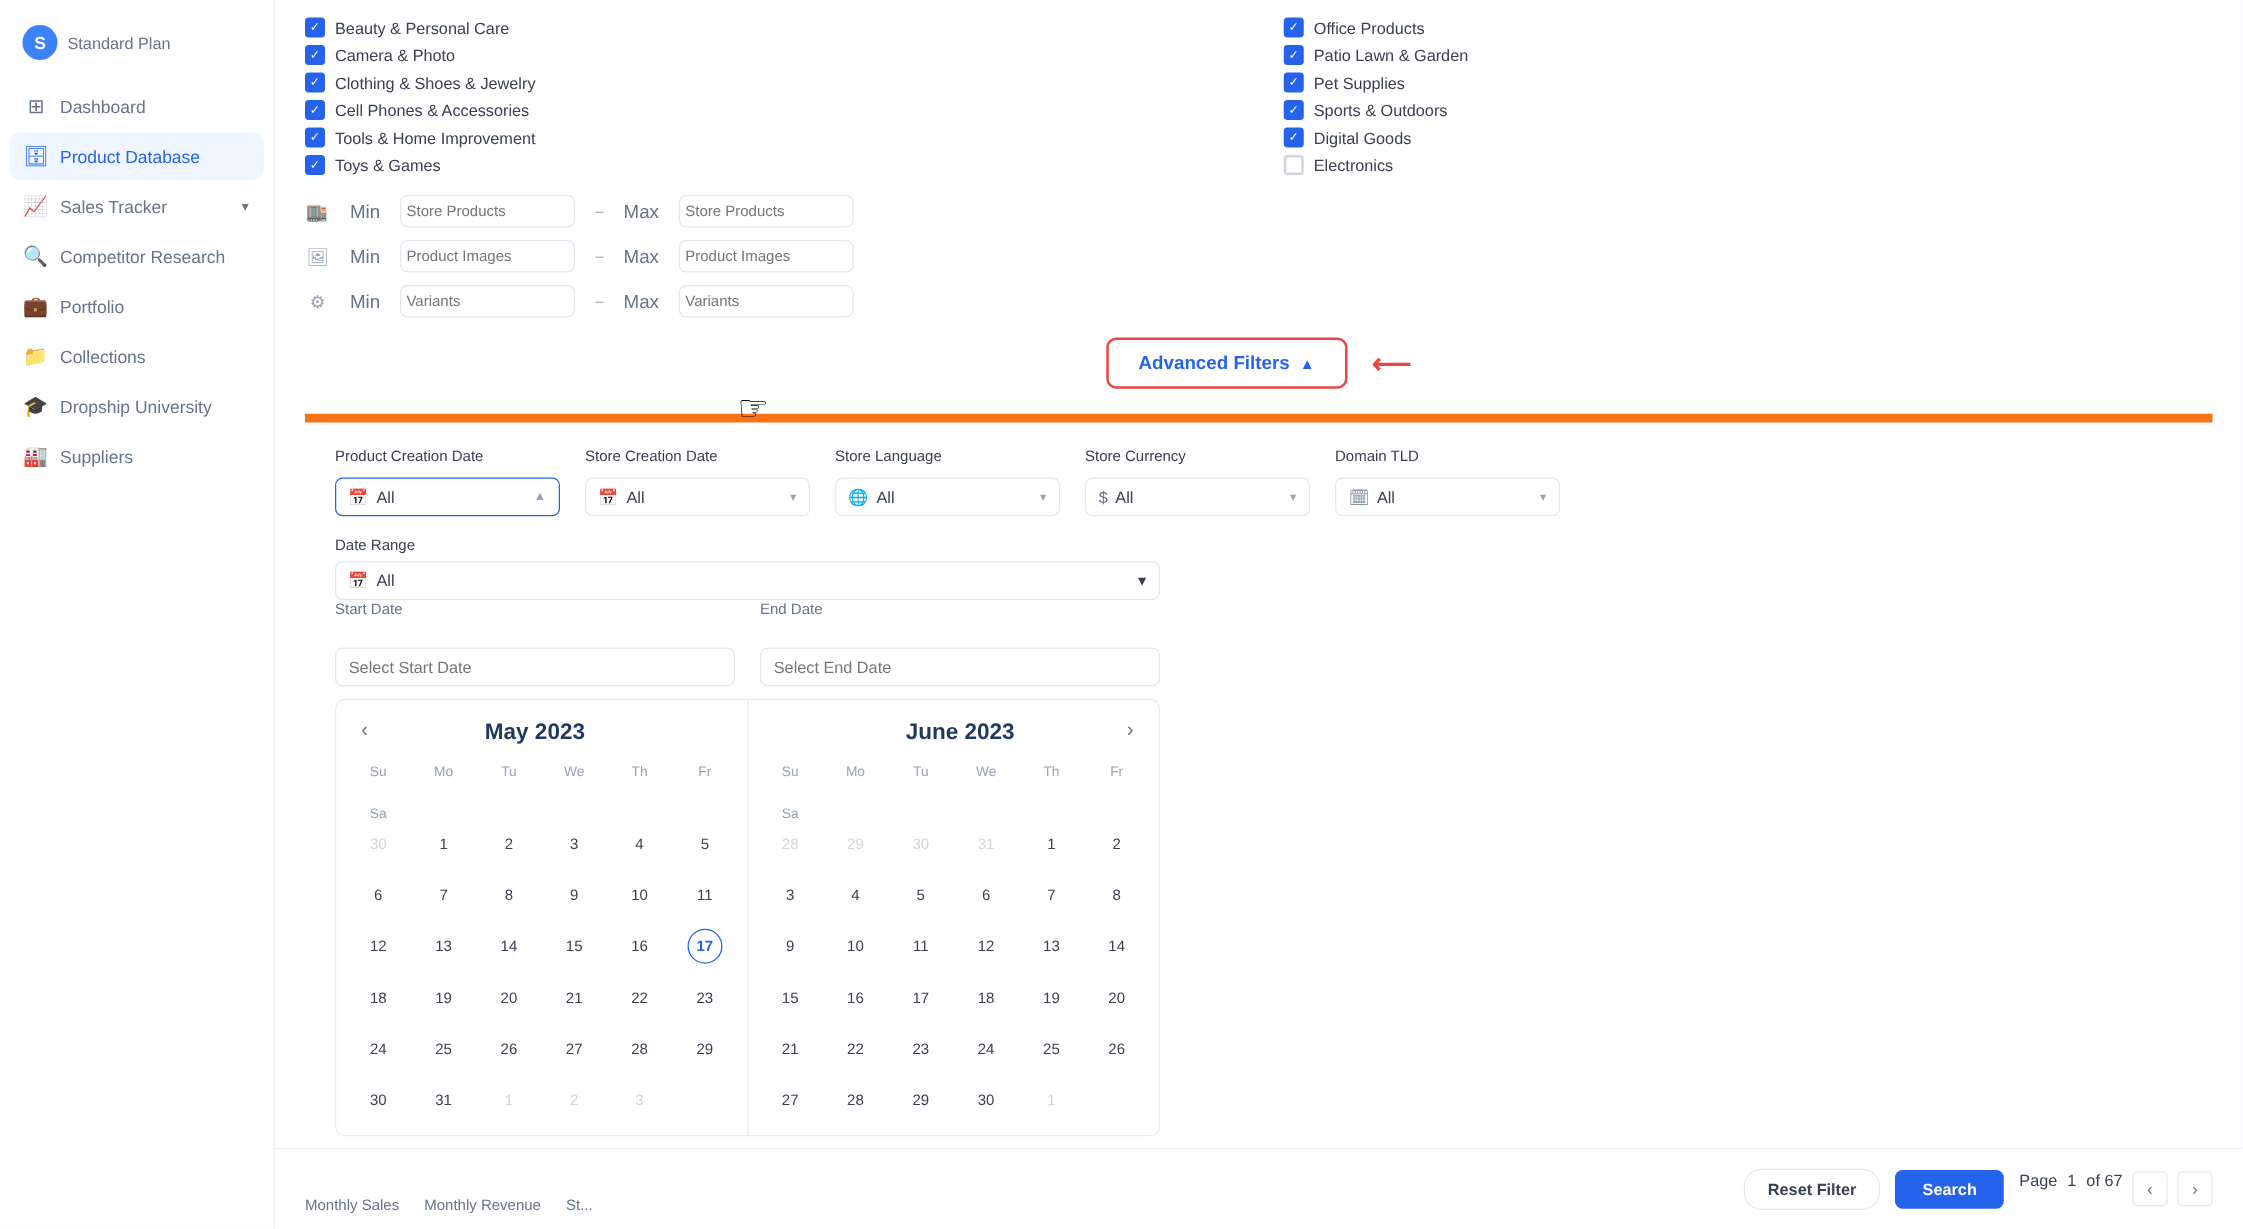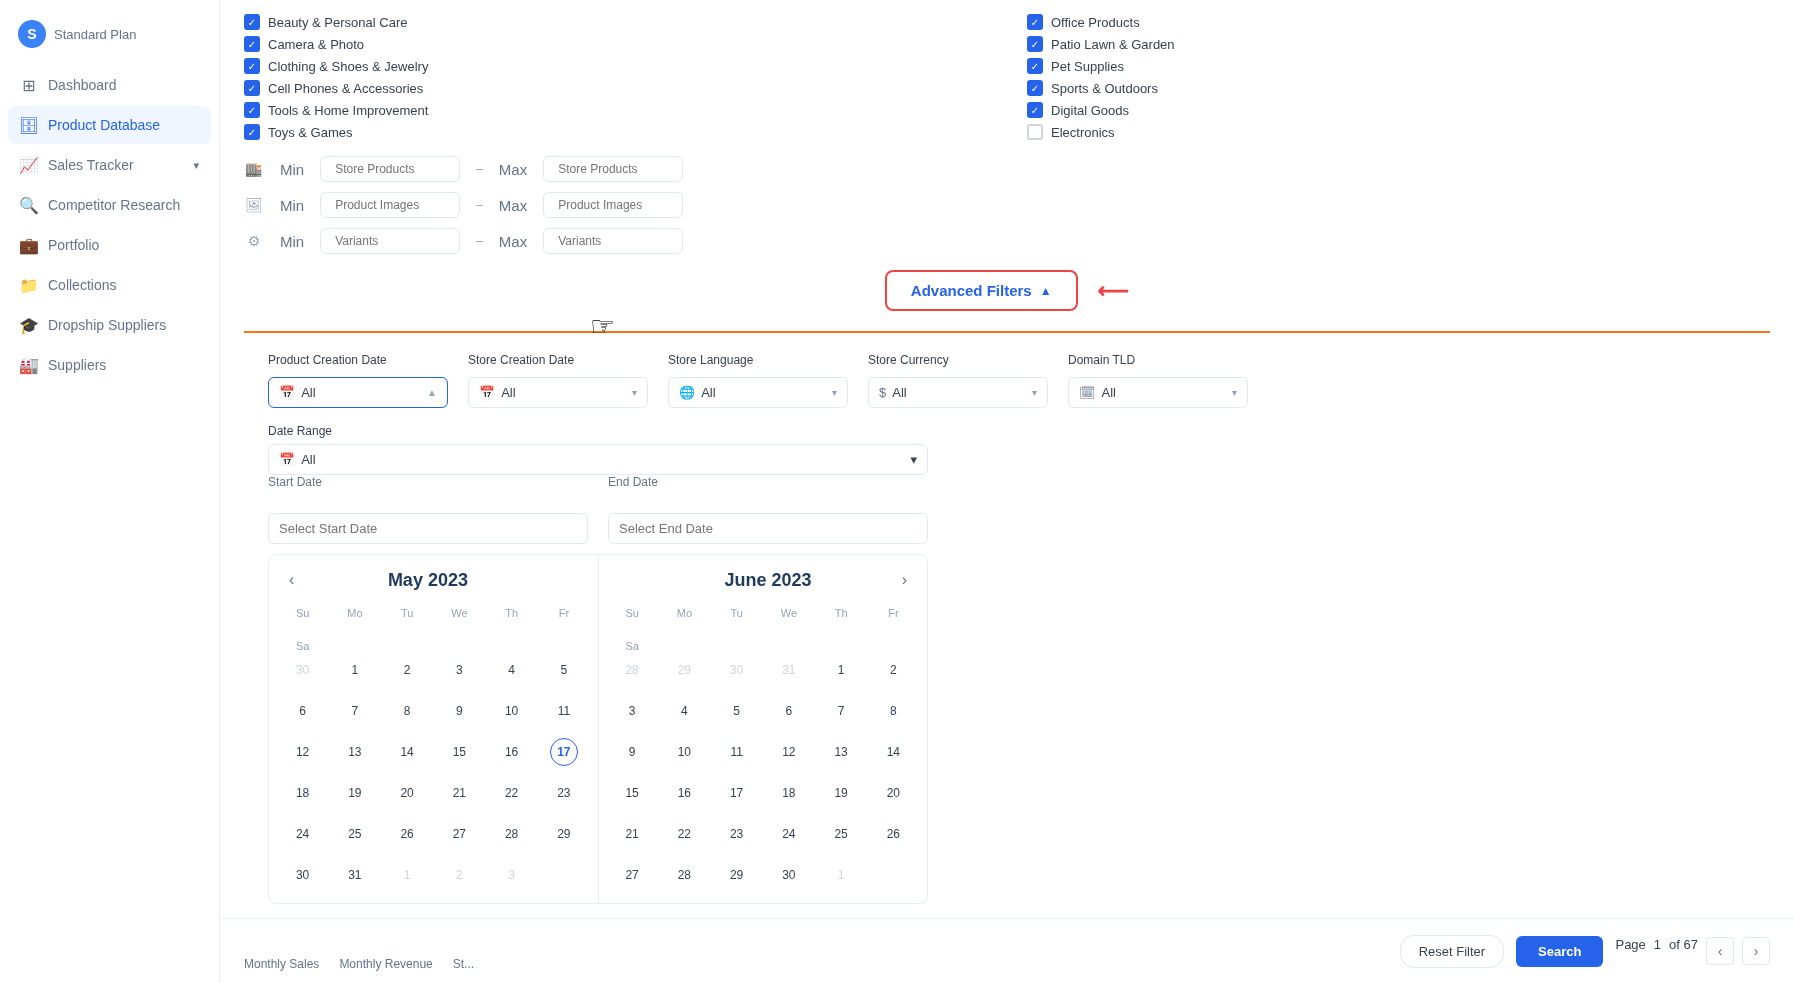--- a/index.html
+++ b/index.html
@@ -79,21 +79,21 @@
 
     
     .filter-row {
       display: flex; align-items: center; gap: 16px;
       margin-bottom: 10px;
     }
     .filter-icon { color: #94a3b8; font-size: 14px; width: 20px; text-align: center; }
     .filter-label { font-size: 15px; color: #64748b; white-space: nowrap; }
     .filter-input {
       border: 1px solid #e2e8f0; border-radius: 6px;
-      padding: 5px 14px; font-size: 12px; color: #94a3b8;
+      padding: 5px 4px; font-size: 12px; color: #94a3b8;
       width: 140px; background: white; outline: none;
     }
     .filter-sep { color: #94a3b8; font-size: 12px; }
 
     
     .advanced-filters-wrap {
       display: flex; justify-content: center; align-items: center; gap: 20px;
       margin: 16px 0 20px;
     }
     .advanced-filters-btn {
@@ -107,21 +107,21 @@
       display: flex; align-items: center; gap: 8px;
     }
     .arrow-right-red {
       color: #ef4444; font-size: 22px; font-weight: bold;
     }
 
     
     .adv-filters-section {
       background: #fff;
       padding: 20px 24px;
-      border-top: 2px solid #f97316;
+      border-top: 7px solid #f97316;
     }
     .adv-filter-row {
       display: flex; gap: 20px; margin-bottom: 16px; align-items: flex-start;
     }
     .adv-filter-col { display: flex; flex-direction: column; gap: 6px; }
     .adv-filter-col-label { font-size: 12px; color: #374151; font-weight: 500; margin-bottom: 4px; }
     .adv-select {
       border: 1px solid #e2e8f0; border-radius: 6px;
       padding: 7px 10px; font-size: 13px; color: #374151;
       background: white; cursor: pointer;
@@ -199,21 +199,21 @@
     .page-nav {
       width: 28px; height: 28px; border: 1px solid #e2e8f0;
       border-radius: 4px; background: white; cursor: pointer;
       display: flex; align-items: center; justify-content: center;
       color: #64748b; font-size: 14px;
     }
     .btn-reset {
       background: white; border: 1px solid #e2e8f0;
       padding: 8px 18px; border-radius: 14px;
       font-size: 13px; color: #374151; cursor: pointer;
-      font-weight: 400;
+      font-weight: 700;
     }
     .btn-search {
       background: #2563eb; color: white;
       border: none; padding: 8px 22px; border-radius: 6px;
       font-size: 13px; font-weight: 600; cursor: pointer;
     }
 
     
     .cursor-hand {
       position: absolute;
@@ -254,21 +254,21 @@
     <div class="sidebar-item">
       <span class="nav-icon">💼</span>
       <span>Portfolio</span>
     </div>
     <div class="sidebar-item">
       <span class="nav-icon">📁</span>
       <span>Collections</span>
     </div>
     <div class="sidebar-item">
       <span class="nav-icon">🎓</span>
-      <span>Dropship Suppliers</span>
+      <span>Dropship University</span>
     </div>
     <div class="sidebar-item">
       <span class="nav-icon">🏭</span>
       <span>Suppliers</span>
     </div>
   </div>
 </nav>
 
 <div class="main">
 

